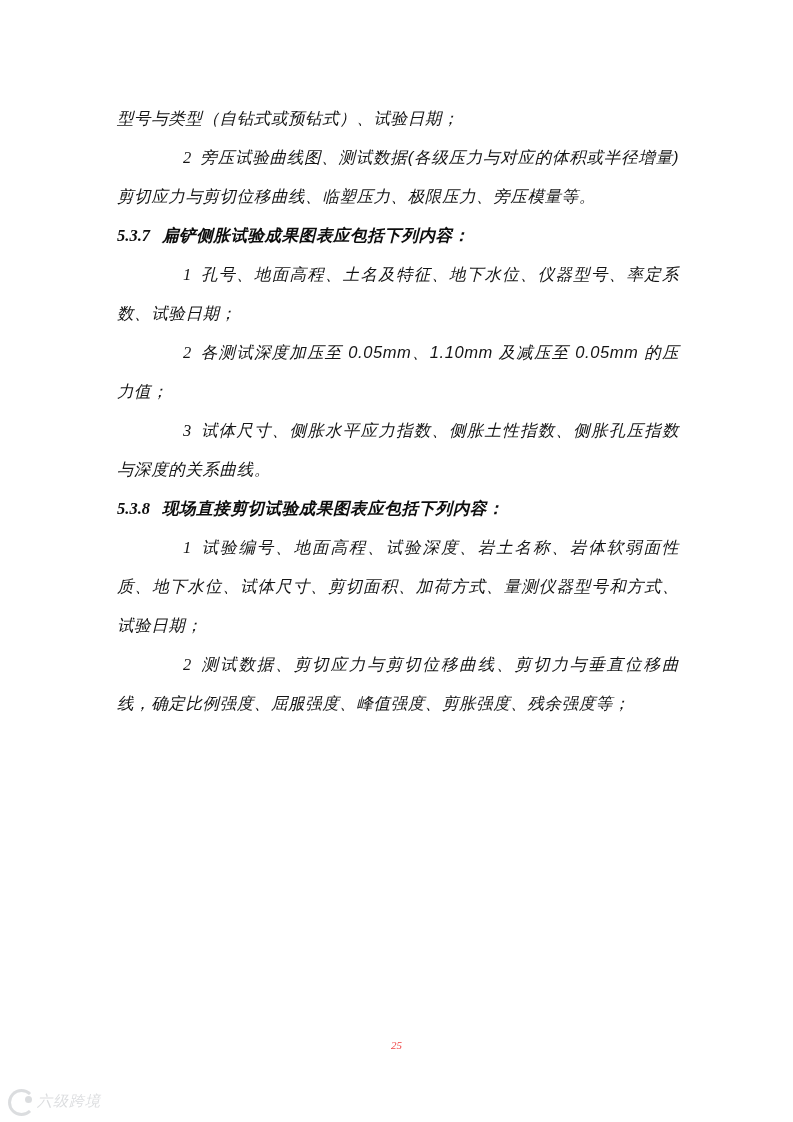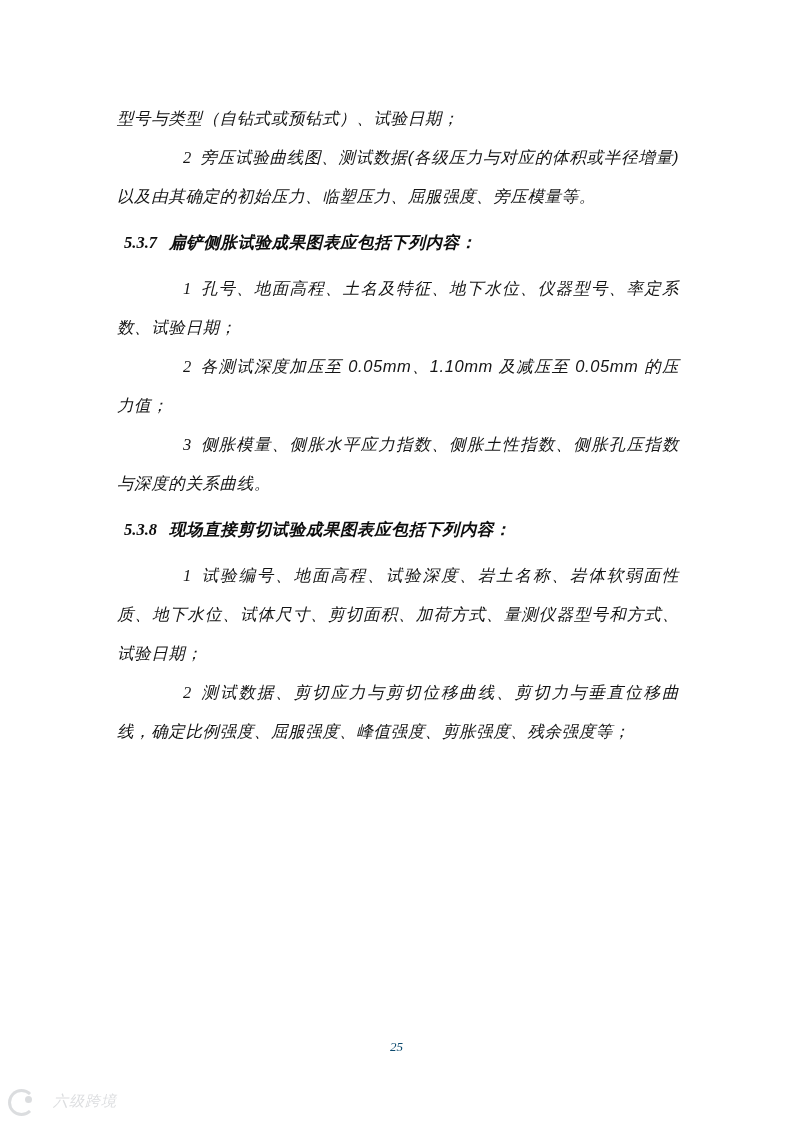--- a/index.html
+++ b/index.html
@@ -39,21 +39,21 @@
     margin: 0;
     color: #141414;
   }
   .para.indent {
     text-indent: 33px;
   }
   .heading {
     font-size: 16.5px;
     line-height: 39px;
     letter-spacing: 0.6px;
-    margin: 7px;
+    margin: 0;
     font-weight: bold;
     color: #0d0d0d;
   }
   .heading .num {
     font-weight: bold;
     letter-spacing: 0px;
   }
   .heading .htext {
     font-weight: bold;
     margin-left: 12px;
@@ -66,31 +66,31 @@
   .latin {
     font-family: "Liberation Serif", "DejaVu Serif", serif;
     letter-spacing: 0;
   }
   .page-number {
     position: absolute;
     left: 0;
     top: 1036px;
     width: 793px;
     text-align: center;
-    font-size: 13px;
+    font-size: 11px;
     font-family: "Liberation Serif", "DejaVu Serif", serif;
-    color: #0c4a6e;
+    color: #ef4444;
   }
   .watermark {
     position: absolute;
     left: 8px;
     top: 1086px;
     display: flex;
     align-items: center;
-    gap: 20px;
+    gap: 4px;
     opacity: 0.5;
   }
   .watermark .wm-logo {
     width: 25px;
     height: 25px;
     position: relative;
   }
   .watermark .wm-logo .ring {
     position: absolute;
     left: 0; top: 0;
@@ -118,29 +118,29 @@
 </style>
 </head>
 <body>
 
 <div class="page">
 
   <div class="content">
 
     <p class="para">型号与类型（自钻式或预钻式）、试验日期；</p>
 
-    <p class="para indent"><span class="item-num latin">2</span><span>旁压试验曲线图、测试数据(各级压力与对应的体积或半径增量)以及由其确定的初始压力、临塑压力、屈服强度、旁压模量等。</span></p>
+    <p class="para indent"><span class="item-num latin">2</span><span>旁压试验曲线图、测试数据(各级压力与对应的体积或半径增量)剪切应力与剪切位移曲线、临塑压力、极限压力、旁压模量等。</span></p>
 
     <p class="heading"><span class="num latin">5.3.7</span><span class="htext">扁铲侧胀试验成果图表应包括下列内容：</span></p>
 
     <p class="para indent"><span class="item-num latin">1</span><span>孔号、地面高程、土名及特征、地下水位、仪器型号、率定系数、试验日期；</span></p>
 
     <p class="para indent"><span class="item-num latin">2</span><span>各测试深度加压至 0.05mm、1.10mm 及减压至 0.05mm 的压力值；</span></p>
 
-    <p class="para indent"><span class="item-num latin">3</span><span>侧胀模量、侧胀水平应力指数、侧胀土性指数、侧胀孔压指数与深度的关系曲线。</span></p>
+    <p class="para indent"><span class="item-num latin">3</span><span>试体尺寸、侧胀水平应力指数、侧胀土性指数、侧胀孔压指数与深度的关系曲线。</span></p>
 
     <p class="heading"><span class="num latin">5.3.8</span><span class="htext">现场直接剪切试验成果图表应包括下列内容：</span></p>
 
     <p class="para indent"><span class="item-num latin">1</span><span>试验编号、地面高程、试验深度、岩土名称、岩体软弱面性质、地下水位、试体尺寸、剪切面积、加荷方式、量测仪器型号和方式、试验日期；</span></p>
 
     <p class="para indent"><span class="item-num latin">2</span><span>测试数据、剪切应力与剪切位移曲线、剪切力与垂直位移曲线，确定比例强度、屈服强度、峰值强度、剪胀强度、残余强度等；</span></p>
 
 
 
 

